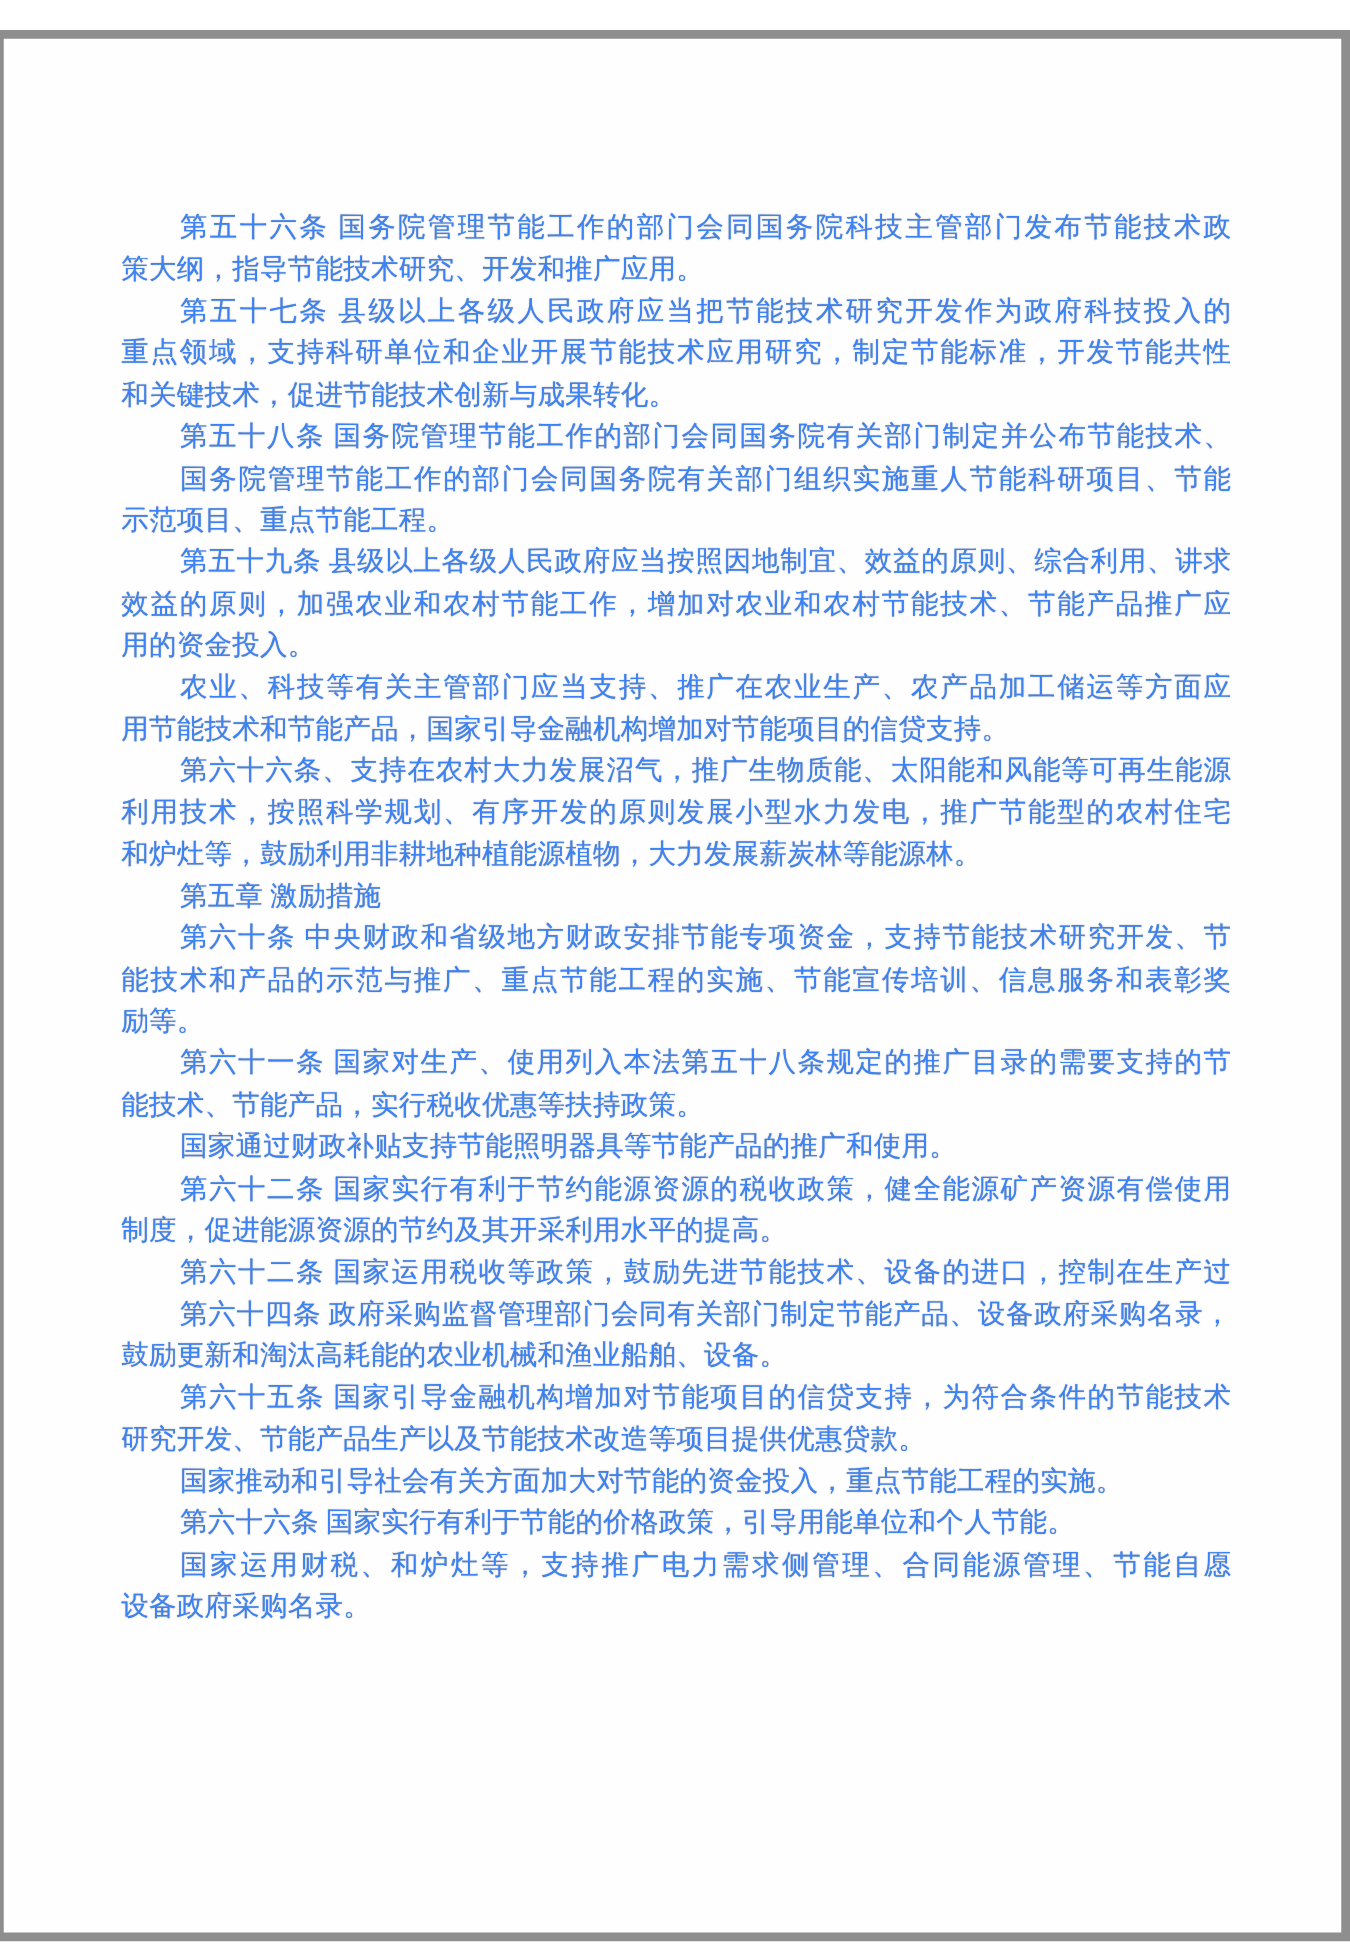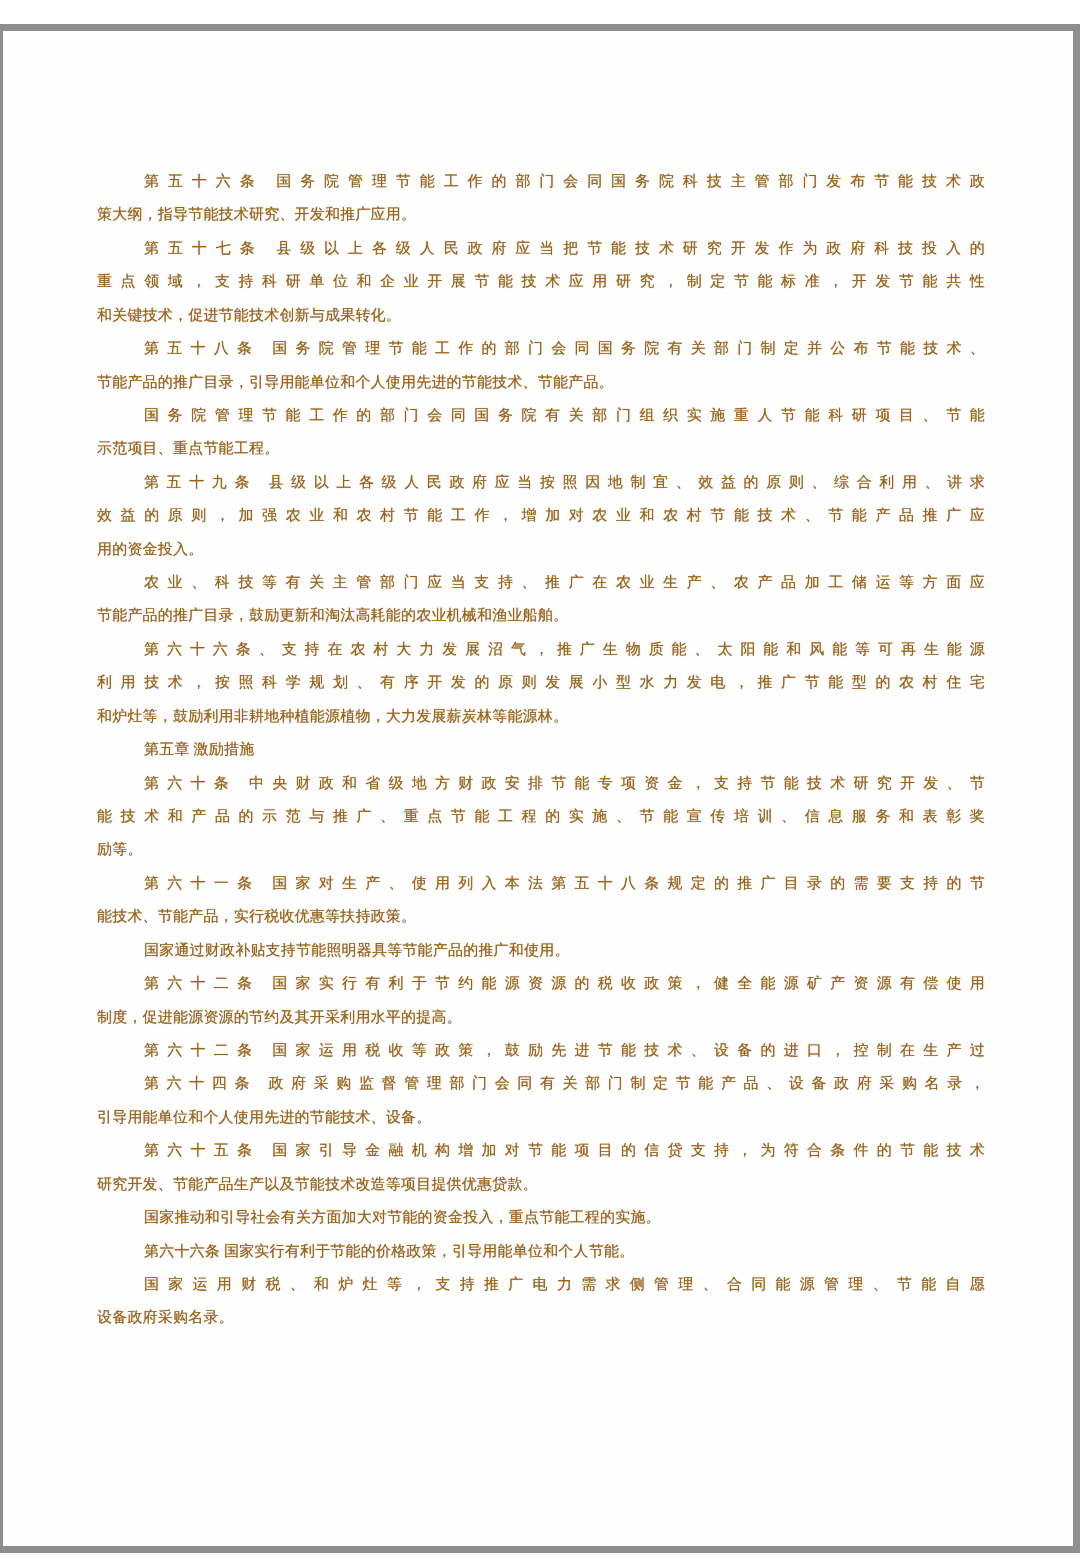--- a/index.html
+++ b/index.html
@@ -22,22 +22,22 @@
     height: 1529px;
     border: 7px solid #8e8e8e;
     box-sizing: border-box;
     background: #fefefe;
   }
   .text-block {
     position: absolute;
     left: 97px;
     top: 165px;
     width: 888px;
-    color: #a16207;
-    font-size: 15px;
+    color: #3b82f6;
+    font-size: 22px;
   }
   .line {
     height: 33.43px;
     line-height: 33.43px;
     white-space: nowrap;
     text-align: justify;
     text-align-last: justify;
     text-shadow: 0 0 1px rgba(62,62,62,0.55);
     letter-spacing: 0.2px;
   }
@@ -53,42 +53,41 @@
 <body>
 
 <div class="page-frame"></div>
 <div class="text-block">
     <div class="line indent">第五十六条 国务院管理节能工作的部门会同国务院科技主管部门发布节能技术政</div>
     <div class="line last">策大纲，指导节能技术研究、开发和推广应用。</div>
     <div class="line indent">第五十七条 县级以上各级人民政府应当把节能技术研究开发作为政府科技投入的</div>
     <div class="line">重点领域，支持科研单位和企业开展节能技术应用研究，制定节能标准，开发节能共性</div>
     <div class="line last">和关键技术，促进节能技术创新与成果转化。</div>
     <div class="line indent">第五十八条 国务院管理节能工作的部门会同国务院有关部门制定并公布节能技术、</div>
-    <div class="line last">节能产品的推广目录，引导用能单位和个人使用先进的节能技术、节能产品。</div>
     <div class="line indent">国务院管理节能工作的部门会同国务院有关部门组织实施重人节能科研项目、节能</div>
     <div class="line last">示范项目、重点节能工程。</div>
     <div class="line indent">第五十九条 县级以上各级人民政府应当按照因地制宜、效益的原则、综合利用、讲求</div>
     <div class="line">效益的原则，加强农业和农村节能工作，增加对农业和农村节能技术、节能产品推广应</div>
     <div class="line last">用的资金投入。</div>
     <div class="line indent">农业、科技等有关主管部门应当支持、推广在农业生产、农产品加工储运等方面应</div>
-    <div class="line last">节能产品的推广目录，鼓励更新和淘汰高耗能的农业机械和渔业船舶。</div>
+    <div class="line last">用节能技术和节能产品，国家引导金融机构增加对节能项目的信贷支持。</div>
     <div class="line indent">第六十六条、支持在农村大力发展沼气，推广生物质能、太阳能和风能等可再生能源</div>
     <div class="line">利用技术，按照科学规划、有序开发的原则发展小型水力发电，推广节能型的农村住宅</div>
     <div class="line last">和炉灶等，鼓励利用非耕地种植能源植物，大力发展薪炭林等能源林。</div>
     <div class="line indent last">第五章 激励措施</div>
     <div class="line indent">第六十条 中央财政和省级地方财政安排节能专项资金，支持节能技术研究开发、节</div>
     <div class="line">能技术和产品的示范与推广、重点节能工程的实施、节能宣传培训、信息服务和表彰奖</div>
     <div class="line last">励等。</div>
     <div class="line indent">第六十一条 国家对生产、使用列入本法第五十八条规定的推广目录的需要支持的节</div>
     <div class="line last">能技术、节能产品，实行税收优惠等扶持政策。</div>
     <div class="line indent last">国家通过财政补贴支持节能照明器具等节能产品的推广和使用。</div>
     <div class="line indent">第六十二条 国家实行有利于节约能源资源的税收政策，健全能源矿产资源有偿使用</div>
     <div class="line last">制度，促进能源资源的节约及其开采利用水平的提高。</div>
     <div class="line indent">第六十二条 国家运用税收等政策，鼓励先进节能技术、设备的进口，控制在生产过</div>
     <div class="line indent">第六十四条 政府采购监督管理部门会同有关部门制定节能产品、设备政府采购名录，</div>
-    <div class="line last">引导用能单位和个人使用先进的节能技术、设备。</div>
+    <div class="line last">鼓励更新和淘汰高耗能的农业机械和渔业船舶、设备。</div>
     <div class="line indent">第六十五条 国家引导金融机构增加对节能项目的信贷支持，为符合条件的节能技术</div>
     <div class="line last">研究开发、节能产品生产以及节能技术改造等项目提供优惠贷款。</div>
     <div class="line indent last">国家推动和引导社会有关方面加大对节能的资金投入，重点节能工程的实施。</div>
     <div class="line indent last">第六十六条 国家实行有利于节能的价格政策，引导用能单位和个人节能。</div>
     <div class="line indent">国家运用财税、和炉灶等，支持推广电力需求侧管理、合同能源管理、节能自愿</div>
     <div class="line last">设备政府采购名录。</div>
   </div>
 
 </body></html>

